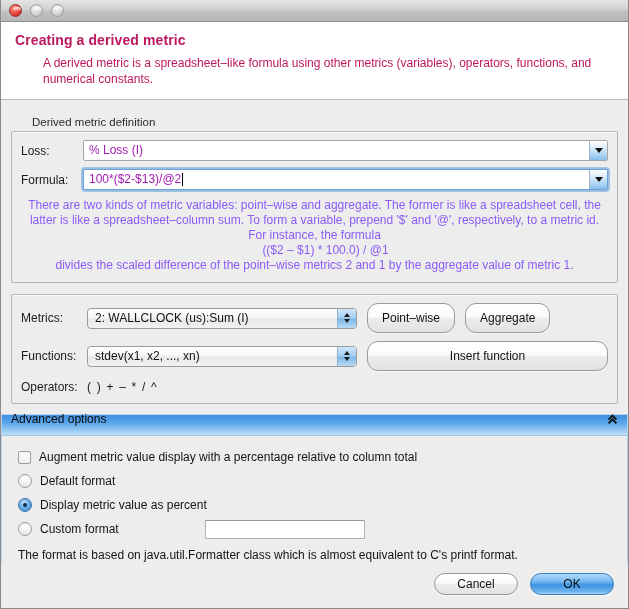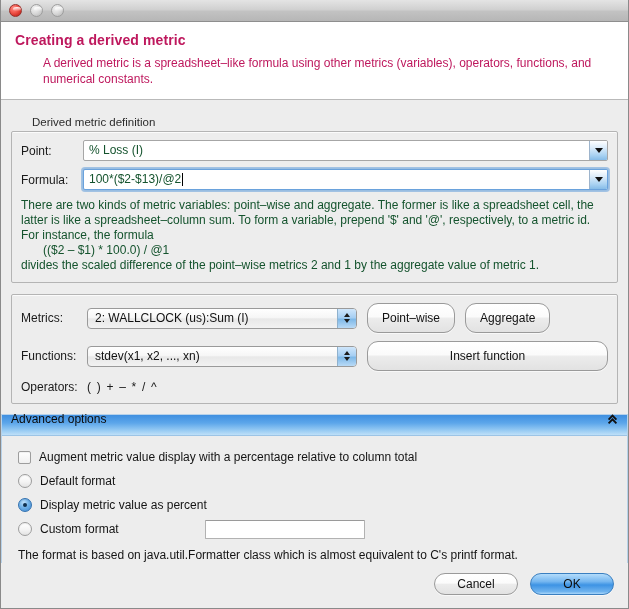--- a/index.html
+++ b/index.html
@@ -155,21 +155,21 @@
   }
   .combo.focused {
     border-color: #6aa2dc;
     box-shadow: 0 0 0 2px rgba(106,162,220,0.55), 0 0 2px rgba(80,140,205,0.6);
   }
   .combo-text {
     flex: 1 1 auto;
     padding: 0 4px 0 5px;
     font-size: 12px;
     line-height: 19px;
-    color: #14532d;
+    color: #a21caf;
     white-space: nowrap;
     overflow: hidden;
     display: flex;
     align-items: center;
   }
   .caret {
     display: inline-block;
     width: 1px;
     height: 13px;
     background: #000;
@@ -189,22 +189,23 @@
     width: 0; height: 0;
     border-left: 4px solid transparent;
     border-right: 4px solid transparent;
     border-top: 5px solid #111;
   }
 
   
   .explain {
     font-size: 12px;
     line-height: 15px;
-    color: #14532d;
+    color: #8b5cf6;
     margin: 7px 0 0 0;
+    text-align: center;
   }
   .explain .indent { padding-left: 22px; display: block; }
 
   
   .popup {
     flex: 0 0 auto;
     width: 270px;
     height: 21px;
     display: flex;
     align-items: stretch;
@@ -396,21 +397,21 @@
     <p>A derived metric is a spreadsheet–like formula using other metrics (variables), operators, functions, and numerical constants.</p>
   </div>
 
   <div class="body-area">
 
     <div class="group">
       <div class="group-title">Derived metric definition</div>
       <div class="group-box">
 
         <div class="row">
-          <div class="row-label">Point:</div>
+          <div class="row-label">Loss:</div>
           <div class="combo">
             <div class="combo-text">% Loss (I)</div>
             <div class="combo-btn">
               <span class="tri-down"></span>
             </div>
           </div>
         </div>
 
         <div class="row">
           <div class="row-label">Formula:</div>

